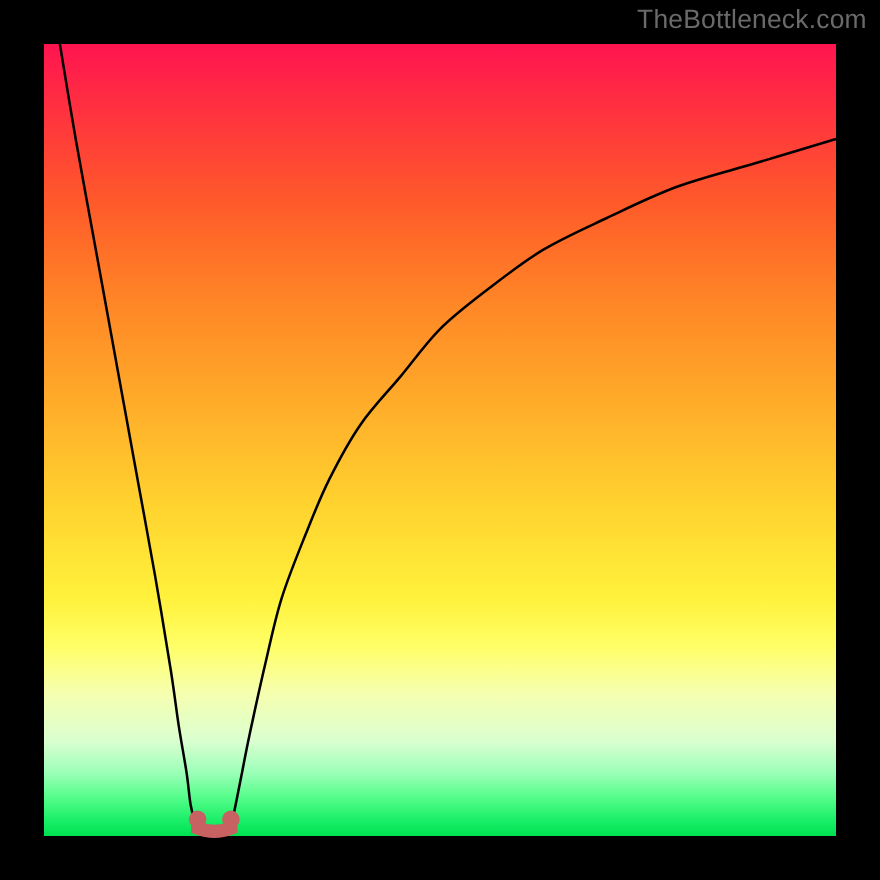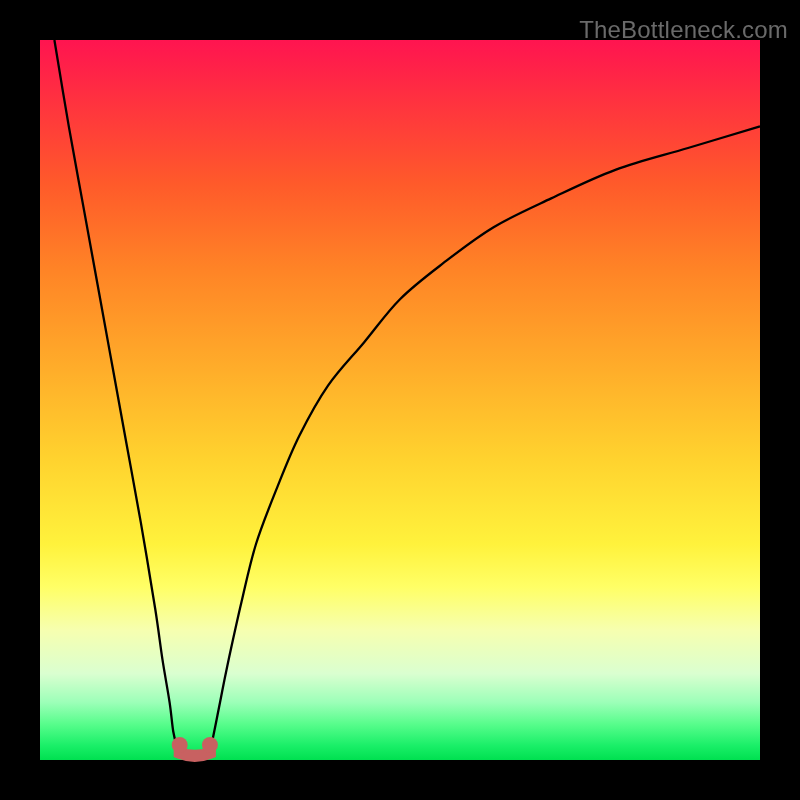--- a/index.html
+++ b/index.html
@@ -37,21 +37,21 @@
       #f6ffb0 82%,
       #daffd0 88%,
       #9cffb8 92%,
       #58fd8c 95%,
       #1aef68 98%,
       #00e050 100%
     );
   }
   .watermark {
     position: absolute;
-    top: 16px;
+    top: 4px;
     right: 12px;
     color: #6a6a6a;
     font-size: 24px;
     letter-spacing: 0.2px;
   }
   svg.curves {
     position: absolute;
     left: 0;
     top: 0;
     width: 720px;

